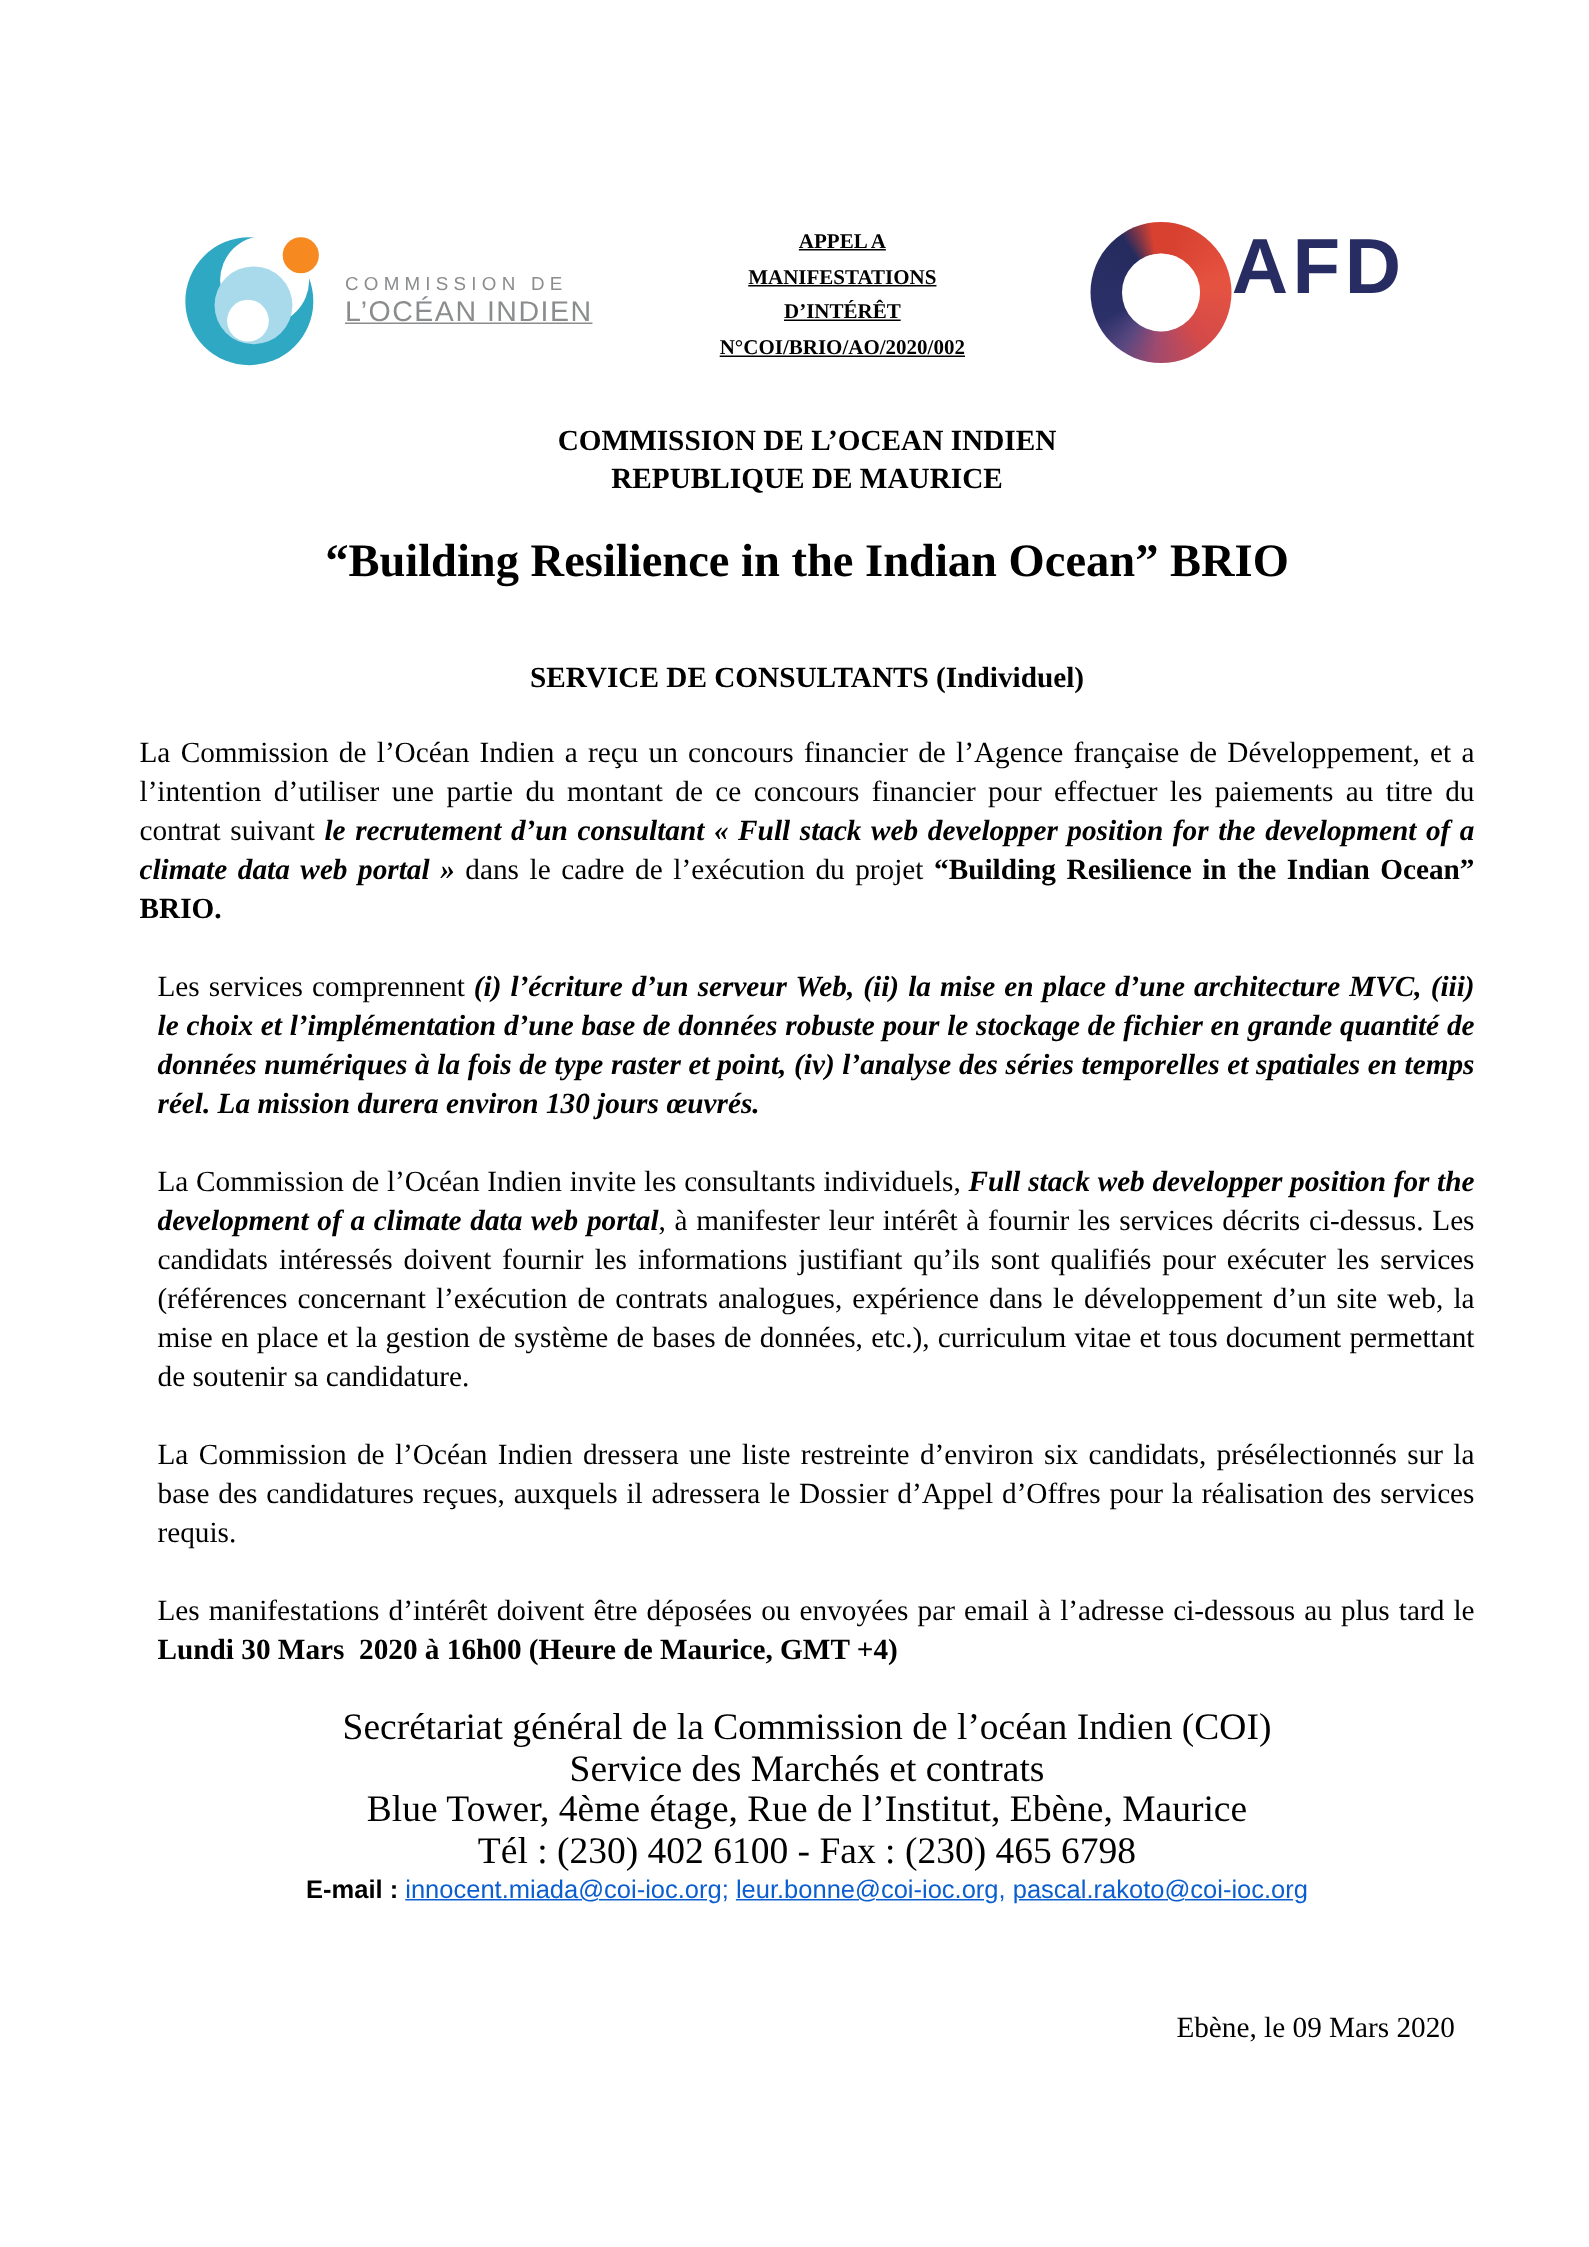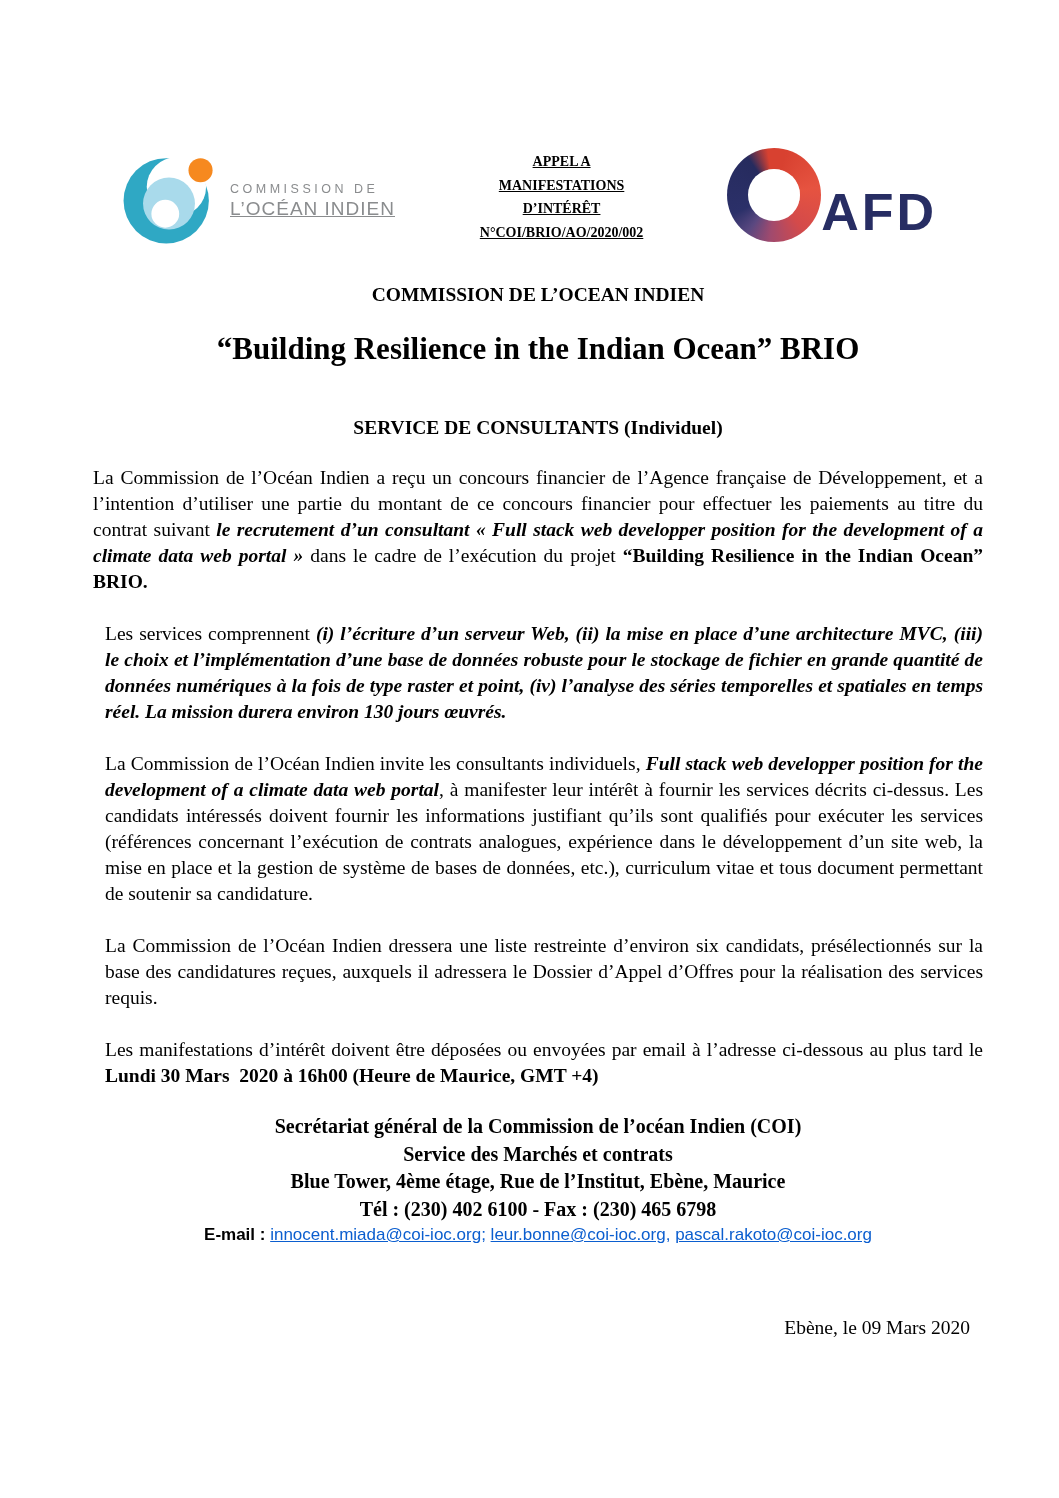--- a/index.html
+++ b/index.html
@@ -17,42 +17,42 @@
   .coi-logo { display:flex; align-items:center; gap:10px; width:278px; }
   .coi-logo svg { width:102px; height:104px; flex:0 0 auto; }
   .coi-fill-teal  { fill:var(--coi-teal,#2FA8C4); }
   .coi-fill-light { fill:var(--coi-light-blue,#A9DAEB); }
   .coi-fill-orange{ fill:var(--coi-orange,#F6891F); }
   .coi-logo-text { font-family:"Liberation Sans",sans-serif; color:var(--logo-text-gray,#8A8C8E); margin-top:6px; }
   .coi-logo-text .l1 { font-size:12.5px; letter-spacing:3.5px; display:block; margin-bottom:2px; }
   .coi-logo-text .l2 { font-size:19px; letter-spacing:1px; display:block;text-decoration:underline; }
   .notice-title { width:242px; text-align:center; font-weight:bold; font-size:14px; line-height:23.5px; padding-top:4px; }
   .notice-title div { text-decoration:underline; }
-  .afd-logo { display:flex; align-items:flex-end; padding-top:2px; }
+  .afd-logo { display:flex; align-items:flex-start; padding-top:2px; }
   .afd-ring {
     width:94px; height:94px; border-radius:50%; position:relative;
     background:conic-gradient(from 0deg,
       #d84130 15deg, #e65340 80deg, #d44a4a 140deg, #a04a6e 185deg,
       #5a4880 215deg, #2b3069 245deg, #262b5e 325deg, #d84130 352deg);
   }
   .afd-ring::after { content:""; position:absolute; inset:21px; background:#fff; border-radius:50%;
     box-shadow:inset -3px 2px 4px rgba(255,255,255,.6); }
   .afd-text { font-family:"Liberation Sans",sans-serif; font-weight:bold; font-size:52px;
     letter-spacing:3px; color:var(--afd-navy,#272D63); }
   
   .content { position:absolute; top:282px; left:93px; width:890px; }
   .center { text-align:center; }
   .h-org, .h-country { font-weight:bold; font-size:19.5px; line-height:25px; }
   .h-project { font-weight:bold; font-size:31px; margin-top:24px; }
   .h-service { font-weight:bold; font-size:19.5px; margin-top:50px; }
   p.body-par { font-size:19.5px; line-height:26px; text-align:justify; margin-top:26px; }
   p.indent { margin-left:12px; width:878px; }
   .bi { font-weight:bold; font-style:italic; }
   .b  { font-weight:bold; }
-  .contact { margin-top:24px; text-align:center; font-weight:bold; font-size:20px; line-height:27.5px; }
+  .contact { margin-top:24px; text-align:center; font-weight:normal; font-size:25px; line-height:27.5px; }
   .email-line { margin-top:2px; text-align:center; font-family:"Liberation Sans",sans-serif;
     font-size:17px; font-weight:bold; }
   .email-line a { color:var(--link-blue,#0B5ECF); text-decoration:underline; cursor:pointer; font-weight:normal; }
   .email-sep { color:var(--link-blue,#0B5ECF); font-weight:normal; }
   .date-line { margin-top:72px; text-align:right; padding-right:13px; font-size:19.5px; }
 </style>
 </head>
 <body>
 
 <div class="page">
@@ -83,20 +83,21 @@
     <div class="afd-logo">
       <div class="afd-ring"></div>
       <span class="afd-text">AFD</span>
     </div>
 
   </div>
 
   <div class="content">
 
     <div class="center h-org">COMMISSION DE L’OCEAN INDIEN</div>
+    <div class="center h-country">REPUBLIQUE DE MAURICE</div>
     <div class="center h-project">“Building Resilience in the Indian Ocean” BRIO</div>
     <div class="center h-service">SERVICE DE CONSULTANTS (Individuel)</div>
 
     <p class="body-par"><span>La Commission de l’Océan Indien a reçu un concours financier de l’Agence française de Développement, et a l’intention d’utiliser une partie du montant de ce concours financier pour effectuer les paiements au titre du contrat suivant </span><span class="bi">le recrutement d’un consultant « Full stack web developper position for the development of a climate data web portal »</span><span> dans le cadre de l’exécution du projet </span><span class="b">“Building Resilience in the Indian Ocean” BRIO.</span></p>
 
     <p class="body-par indent"><span>Les services comprennent </span><span class="bi">(i) l’écriture d’un serveur Web, (ii) la mise en place d’une architecture MVC, (iii) le choix et l’implémentation d’une base de données robuste pour le stockage de fichier en grande quantité de données numériques à la fois de type raster et point, (iv) l’analyse des séries temporelles et spatiales en temps réel. La mission durera environ 130 jours œuvrés.</span></p>
 
     <p class="body-par indent"><span>La Commission de l’Océan Indien invite les consultants individuels, </span><span class="bi">Full stack web developper position for the development of a climate data web portal</span><span>, à manifester leur intérêt à fournir les services décrits ci-dessus. Les candidats intéressés doivent fournir les informations justifiant qu’ils sont qualifiés pour exécuter les services (références concernant l’exécution de contrats analogues, expérience dans le développement d’un site web, la mise en place et la gestion de système de bases de données, etc.), curriculum vitae et tous document permettant de soutenir sa candidature.</span></p>
 
     <p class="body-par indent"><span>La Commission de l’Océan Indien dressera une liste restreinte d’environ six candidats, présélectionnés sur la base des candidatures reçues, auxquels il adressera le Dossier d’Appel d’Offres pour la réalisation des services requis.</span></p>

